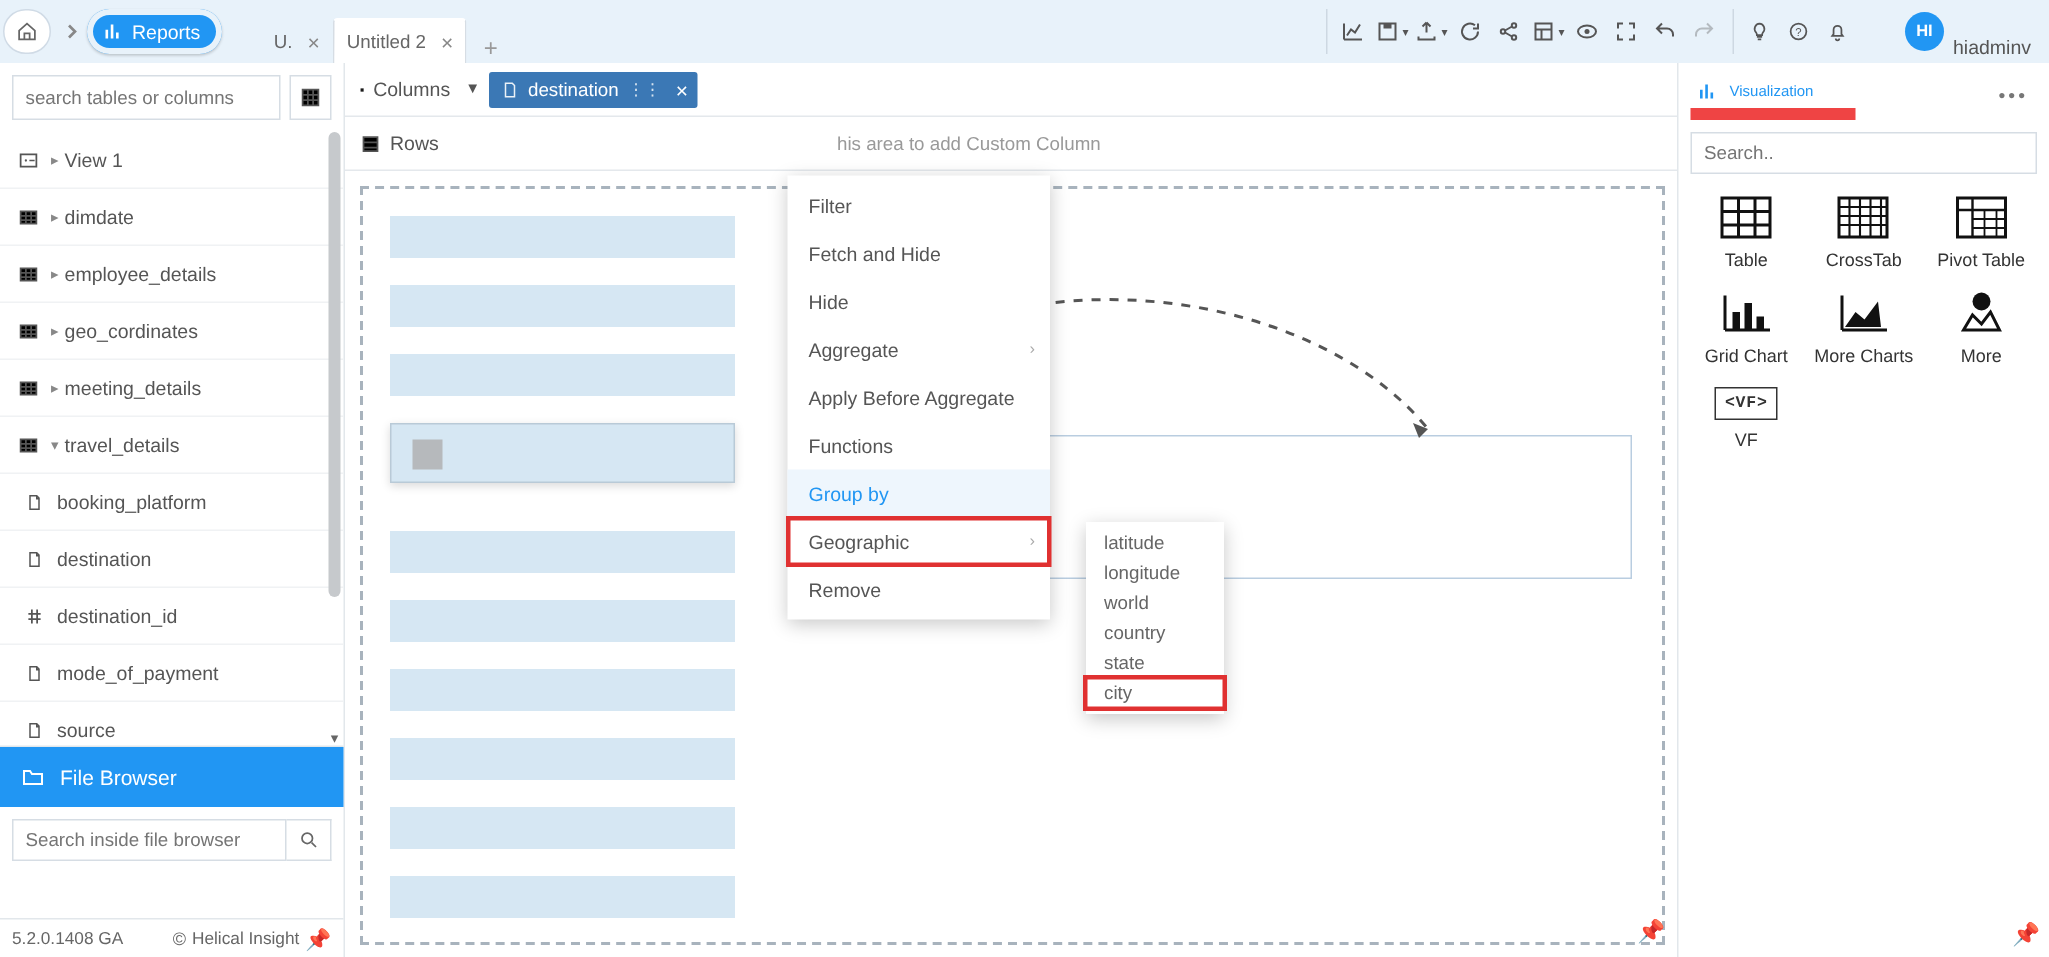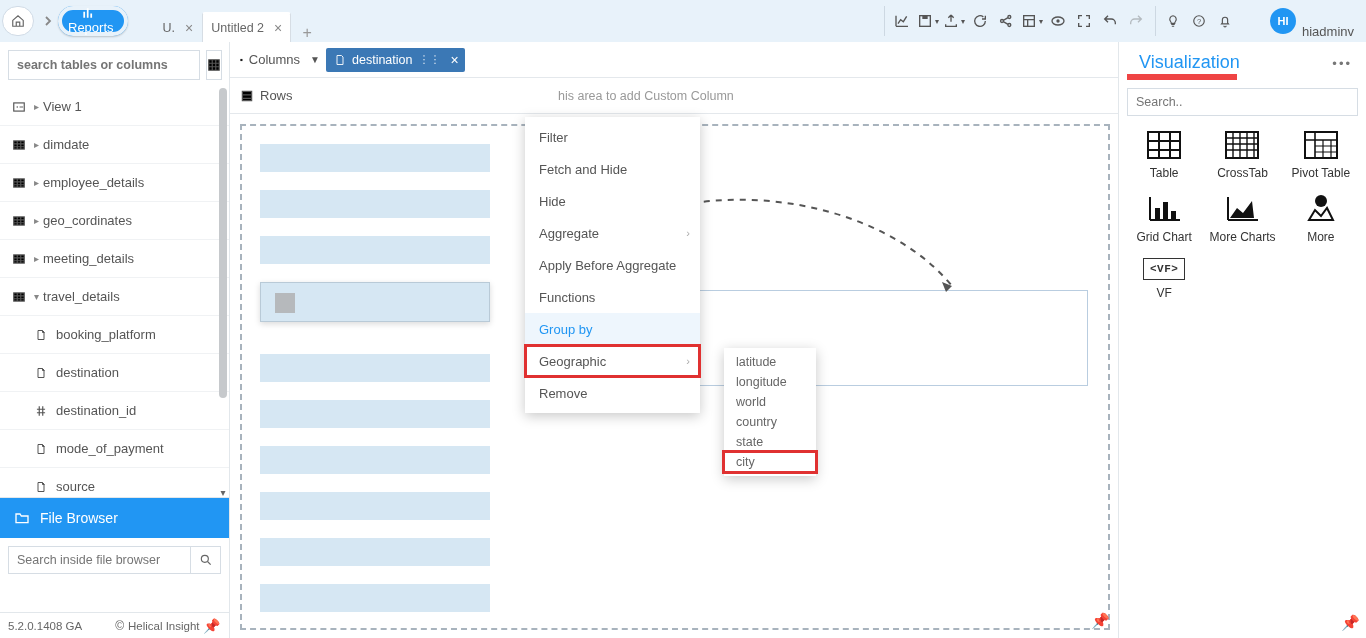--- a/index.html
+++ b/index.html
@@ -2,21 +2,21 @@
 <html><head>
 <meta charset="utf-8">
 <style>
 * { margin: 0; padding: 0; box-sizing: border-box; font-family: -apple-system, BlinkMacSystemFont, "Segoe UI", Arial, sans-serif; }
 body { width: 1366px; height: 638px; overflow: hidden; background: #fff; font-size: 13px; color: #333; }
 
 .topbar { height: 42px; background: #e8f2fa; display: flex; align-items: center; position: relative; }
 .nav-left { display: flex; align-items: center; height: 100%; }
 .nav-pill { display:flex; align-items:center; height:30px; background:#fff; border-radius:16px; border:1px solid #d0dbe6; padding:0 8px; margin-left:2px; color:#666; }
 .nav-chevron { display:flex; align-items:center; justify-content:center; width:28px; height:28px; color:#666; }
-.reports-pill { background:#2196f3; color:#fff; border-radius:16px; height:30px; display:flex; align-items:center; padding:0 14px 0 10px; margin-left:-4px; box-shadow:0 0 0 4px #e8f2fa inset, 0 1px 2px rgba(0,0,0,.2); font-weight:500;flex-direction:column; }
+.reports-pill { background:#2196f3; color:#fff; border-radius:16px; height:30px; display:flex; align-items:center; padding:0 14px 0 10px; margin-left:-4px; box-shadow:0 0 0 4px #e8f2fa inset, 0 1px 2px rgba(0,0,0,.2); font-weight:500; }
 .reports-pill .ricon { margin-right:6px; }
 
 .tabs { display:flex; align-items:flex-end; height:100%; margin-left:26px; }
 .tab { height:30px; display:flex; align-items:center; padding:0 8px; border:1px solid transparent; border-bottom:none; border-radius:3px 3px 0 0; color:#666; font-size:12.5px; }
 .tab.active { background:#fff; border-color:#d6dde4; border-top:2px solid #fff;}
 .tab .xclose { margin-left:10px; color:#888; font-size:14px; line-height:1; }
 .tab-add { width:24px; text-align:center; color:#999; font-size:16px; margin-left:4px; }
 
 .top-right { position:absolute; right:6px; top:0; height:42px; display:flex; align-items:center; gap:2px; }
 .tb-group { display:flex; align-items:center; border-left:1px solid #cdd8e2; height:30px; padding:0 4px; }
@@ -24,29 +24,29 @@
 .tb-btn svg { width:16px; height:16px; }
 .tb-btn.small svg{width:14px;height:14px;}
 .tb-btn .dd { font-size:8px; margin-left:2px; color:#555; }
 .userpill { display:flex; align-items:center; gap:6px; padding:0 6px; }
 .avatar { width:26px; height:26px; border-radius:50%; background:#2196f3; color:#fff; display:flex; align-items:center; justify-content:center; font-weight:600; font-size:11px;margin-left:20px; }
 .username { color:#555; font-size:13px;margin-top:20px; }
 
 .main { display:flex; height:calc(638px - 42px); }
 .sidebar { width:230px; border-right:1px solid #e2e7eb; display:flex; flex-direction:column; position:relative; }
 .side-search { display:flex; padding:8px; gap:6px; }
-.side-search input { flex:1; border:1px solid #d6dde4; padding:6px 8px; color:#aaa; font-size:12.5px;font-weight:bold; }
+.side-search input { flex:1; border:1px solid #d6dde4; padding:6px 8px; color:#aaa; font-size:12.5px; }
 .grid-btn { width:30px; height:30px; border:1px solid #d6dde4; display:flex; align-items:center; justify-content:center; color:#555; }
 
 .tree { flex:0 0 auto; overflow:hidden; border-bottom:1px solid #e2e7eb; max-height:410px; position:relative; }
 .tree-scrollbar { position:absolute; right:0; top:0; width:12px; height:100%; }
 .tree-thumb { position:absolute; right:2px; top:0; width:8px; height:310px; background:#c6c9cc; border-radius:4px; }
 .tree-arrow { position:absolute; right:1px; bottom:0; width:10px; height:10px; display:flex; align-items:center; justify-content:center; color:#666; font-size:10px;}
 .tree-item { display:flex; align-items:center; height:38px; padding:0 10px; border-bottom:1px solid #f0f2f4; color:#555; font-size:13px; }
-.tree-item.child { padding-left:32px;text-align:right; }
+.tree-item.child { padding-left:14px;text-align:right; }
 .ti-icon { width:18px; display:inline-flex; justify-content:center; margin-right:6px; color:#555; }
 .ti-caret { margin-right:4px; color:#888; font-size:10px; }
 
 .filebrowser { background:#2196f3; color:#fff; height:40px; display:flex; align-items:center; padding:0 14px; gap:10px; font-size:14px; }
 .fb-search { display:flex; padding:8px; }
 .fb-search input { flex:1; border:1px solid #d6dde4; padding:6px 8px; font-size:12.5px; color:#999; }
 .fb-search .sbtn { width:30px; border:1px solid #d6dde4; border-left:none; display:flex; align-items:center; justify-content:center; color:#666; }
 
 .footer { height:26px; display:flex; align-items:center; justify-content:space-between; padding:0 8px; font-size:11.5px; color:#666; border-top:1px solid #e2e7eb; margin-top:auto;}
 .footer .right { display:flex; align-items:center; gap:4px; }
@@ -77,21 +77,21 @@
 .cm-item { height:32px; display:flex; align-items:center; padding:0 14px; color:#555; font-size:13px; position:relative; }
 .cm-item.hover { background:#eef6fd; color:#2196f3; }
 .cm-item .sub-caret { position:absolute; right:10px; color:#aaa; font-size:11px; }
 .cm-item.boxed { outline:3px solid #e03131; outline-offset:-2px; }
 
 .submenu { position:absolute; left:470px; top:306px; width:92px; background:#fff; box-shadow:0 3px 12px rgba(0,0,0,.22); padding:4px 0; z-index:21;margin-left:24px; }
 .sm-item { height:20px; display:flex; align-items:center; padding:0 12px; color:#666; font-size:12.5px; }
 .sm-item.boxed { outline:3px solid #e03131; outline-offset:-1px; }
 
 .rightpanel { width:248px; border-left:1px solid #e2e7eb; padding:8px; position:relative; }
-.viz-head { display:flex; align-items:center; height:30px; border-bottom:6px solid #ef4444; width:110px; color:#2196f3; gap:8px; font-size:18px; padding-left:4px;}
+.viz-head { display:flex; align-items:center; height:30px; border-bottom:8px solid #ef4444; width:110px; color:#2196f3; gap:8px; font-size:10px; padding-left:4px;}
 .viz-dots { position:absolute; right:14px; top:14px; color:#777; letter-spacing:2px; }
 .viz-search { margin-top:8px; }
 .viz-search input { width:100%; border:1px solid #d6dde4; padding:6px 8px; font-size:12.5px; color:#aaa; }
 .viz-grid { display:grid; grid-template-columns:repeat(3, 1fr); gap:6px 4px; margin-top:10px; }
 .viz-cell { display:flex; flex-direction:column; align-items:center; gap:6px; padding:4px 0; color:#333; font-size:12px; }
 .viz-cell svg { width:36px; height:30px; }
 .viz-cell.vf .vfbox { border:1px solid #333; padding:4px 6px; font-size:11px; font-weight:600; letter-spacing:.5px;font-family:Liberation Mono, monospace;}
 .rp-pin { position:absolute; right:6px; bottom:6px; color:#333; font-size:15px; }
 
 svg { display:block; }

